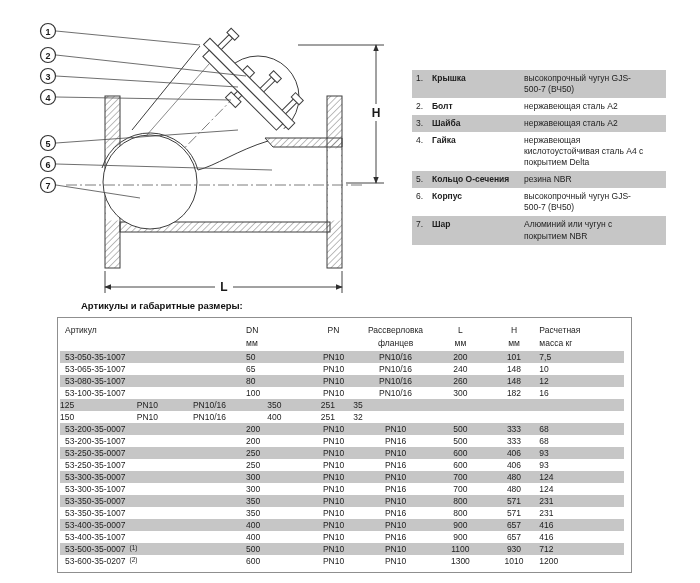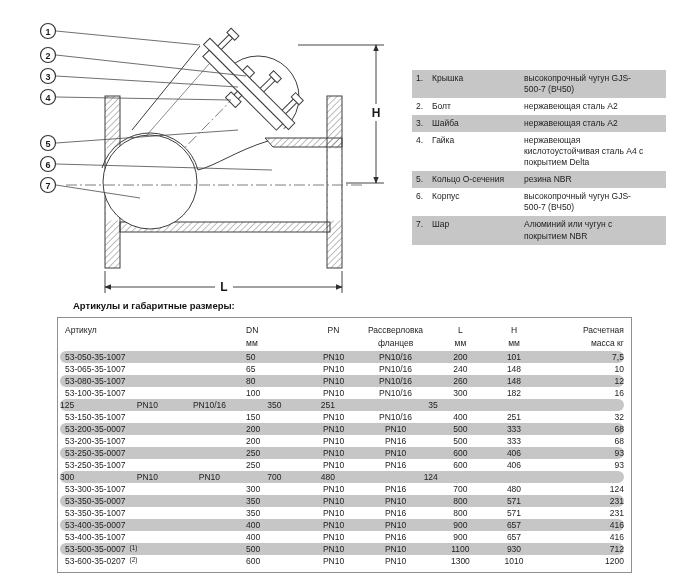--- a/index.html
+++ b/index.html
@@ -20,41 +20,41 @@
   .leader  { stroke:#4a4a4a; stroke-width:0.8; }
   .co      { fill:#fff; stroke:#333; stroke-width:1.2; }
   .co-num  { font-size:9px; font-weight:600; fill:#1a1a1a; text-anchor:middle; }
 
   
   .parts-table { position:absolute; left:412px; top:70px; width:254px;
                  font-size:8.5px; line-height:1.3; }
   .p-row  { display:flex; padding:3px 0; }
   .p-row.shaded { background:var(--row-gray, #c6c6c6); }
   .p-num  { width:20px; padding-left:4px; flex:0 0 auto; }
-  .p-name { width:92px; flex:0 0 auto; padding-right:4px; }
+  .p-name { width:92px; flex:0 0 auto; padding-right:4px;font-weight:bold; }
   .p-mat  { flex:1; padding-right:20px; }
 
   
-  .dims-title { position:absolute; left:73px; top:300px; font-size:9.5px; font-weight:bold; color:#111;text-align:right; }
+  .dims-title { position:absolute; left:81px; top:300px; font-size:9.5px; font-weight:bold; color:#111;text-align:right; }
   .dims-table { position:absolute; left:57px; top:317px; width:575px;
                 border:1px solid #8f8f8f; padding:4px 7px 5px 2px; font-size:8.5px; }
   .d-head  { display:flex; margin-bottom:3px; }
   .d-hcell { text-align:center; padding-top:3px; }
   .d-hcell .h-label { display:block; margin-bottom:3px; }
   .d-hcell .h-unit  { display:block; min-height:10px; }
   .d-row   { display:flex; height:12px; align-items:center; }
-  .d-row.shaded { background:var(--row-gray, #c6c6c6);border-radius:6px; }
+  .d-row.shaded { background:var(--row-gray, #c6c6c6); }
   .d-cell  { white-space:nowrap; overflow:visible; }
   .col0 { width:33%; text-align:left; padding-left:5px; }
   .col1 { width:11%; text-align:left; }
   .col2 { width:9%;  text-align:center; }
   .col3 { width:13%; text-align:center; }
   .col4 { width:10%; text-align:center; }
   .col5 { width:9%;  text-align:center; }
-  .col6 { width:15%; text-align:right; }
+  .col6 { width:15%; text-align:left; }
   .c-note { font-size:6.5px; position:relative; top:-2px; margin-left:4px; }
 </style>
 </head>
 <body>
 
 <div class="page">
 
   <svg class="diagram" width="405" height="300" viewBox="0 0 405 300">
     <defs>
       <pattern id="hatch" patternUnits="userSpaceOnUse" width="4.5" height="4.5" patternTransform="rotate(45)">
@@ -277,21 +277,20 @@
     <div class="d-row shaded">
       <div class="d-cell col1 c-dn">125</div>
       <div class="d-cell col2 c-pn">PN10</div>
       <div class="d-cell col3 c-drill">PN10/16</div>
       <div class="d-cell col4 c-l">350</div>
       <div class="d-cell col5 c-h">251</div>
       <div class="d-cell col6 c-mass">35</div>
     </div>
 
     <div class="d-row">
-      <div class="d-cell col0"><span class="c-art">53-150-35-1007</span><span class="c-note"></span></div>
       <div class="d-cell col1 c-dn">150</div>
       <div class="d-cell col2 c-pn">PN10</div>
       <div class="d-cell col3 c-drill">PN10/16</div>
       <div class="d-cell col4 c-l">400</div>
       <div class="d-cell col5 c-h">251</div>
       <div class="d-cell col6 c-mass">32</div>
     </div>
 
     <div class="d-row shaded">
       <div class="d-cell col0"><span class="c-art">53-200-35-0007</span><span class="c-note"></span></div>
@@ -327,20 +326,21 @@
       <div class="d-cell col0"><span class="c-art">53-250-35-1007</span><span class="c-note"></span></div>
       <div class="d-cell col1 c-dn">250</div>
       <div class="d-cell col2 c-pn">PN10</div>
       <div class="d-cell col3 c-drill">PN16</div>
       <div class="d-cell col4 c-l">600</div>
       <div class="d-cell col5 c-h">406</div>
       <div class="d-cell col6 c-mass">93</div>
     </div>
 
     <div class="d-row shaded">
+      <div class="d-cell col0"><span class="c-art">53-300-35-0007</span><span class="c-note"></span></div>
       <div class="d-cell col1 c-dn">300</div>
       <div class="d-cell col2 c-pn">PN10</div>
       <div class="d-cell col3 c-drill">PN10</div>
       <div class="d-cell col4 c-l">700</div>
       <div class="d-cell col5 c-h">480</div>
       <div class="d-cell col6 c-mass">124</div>
     </div>
 
     <div class="d-row">
       <div class="d-cell col0"><span class="c-art">53-300-35-1007</span><span class="c-note"></span></div>

